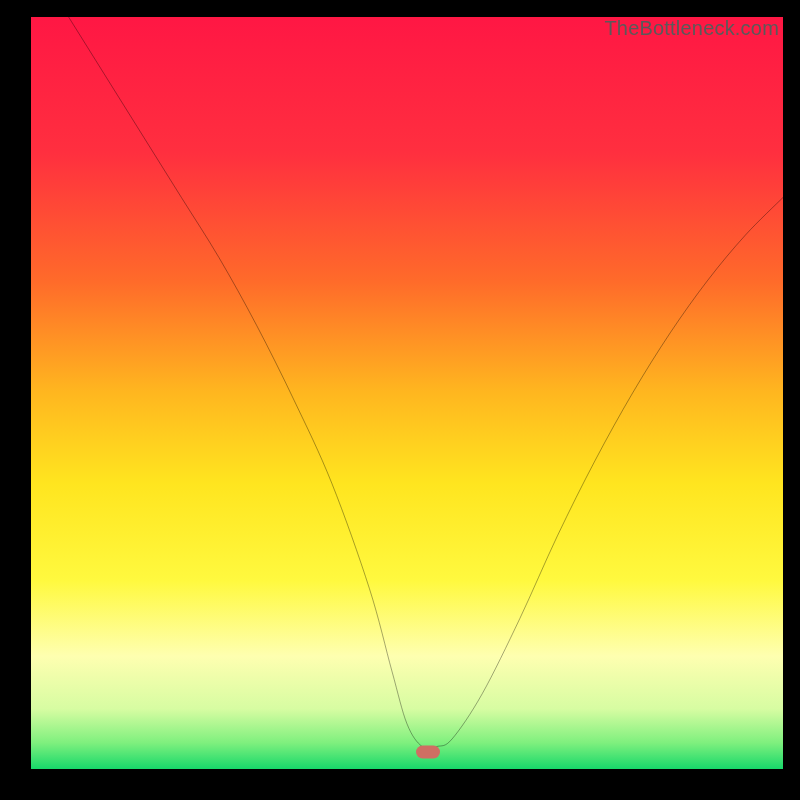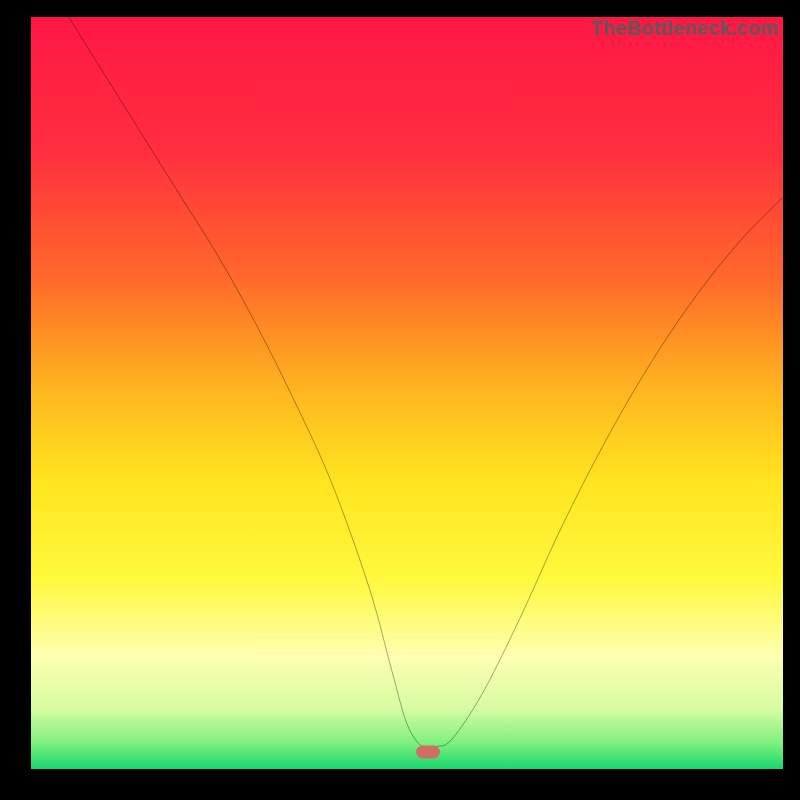--- a/index.html
+++ b/index.html
@@ -45,21 +45,21 @@
     width: 24px;
     height: 13px;
     border-radius: 7px;
     transform: translate(-50%, -50%);
   }
   .watermark {
     position: absolute;
     top: 0;
     right: 4px;
     font-size: 20px;
-    font-weight: 700;
+    font-weight: 400;
     color: #5a5a5a;
     letter-spacing: 0.2px;
   }
 </style>
 </head>
 <body>
 
 <div class="frame">
   <div class="plot-area">
 

